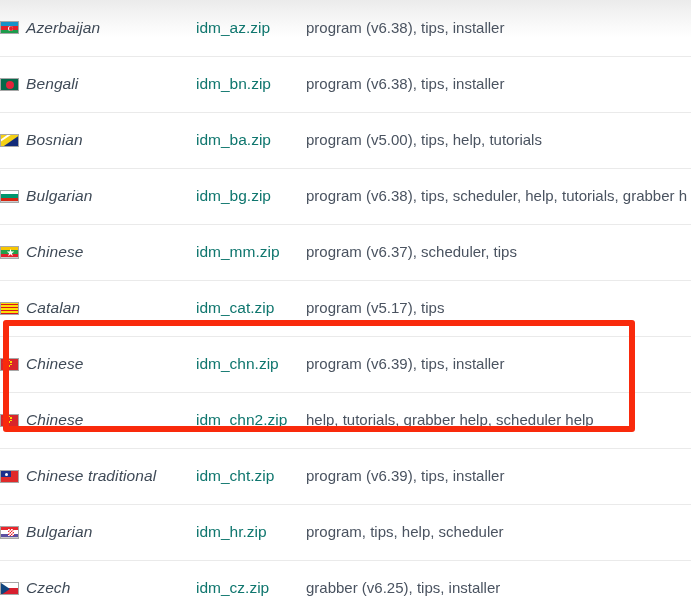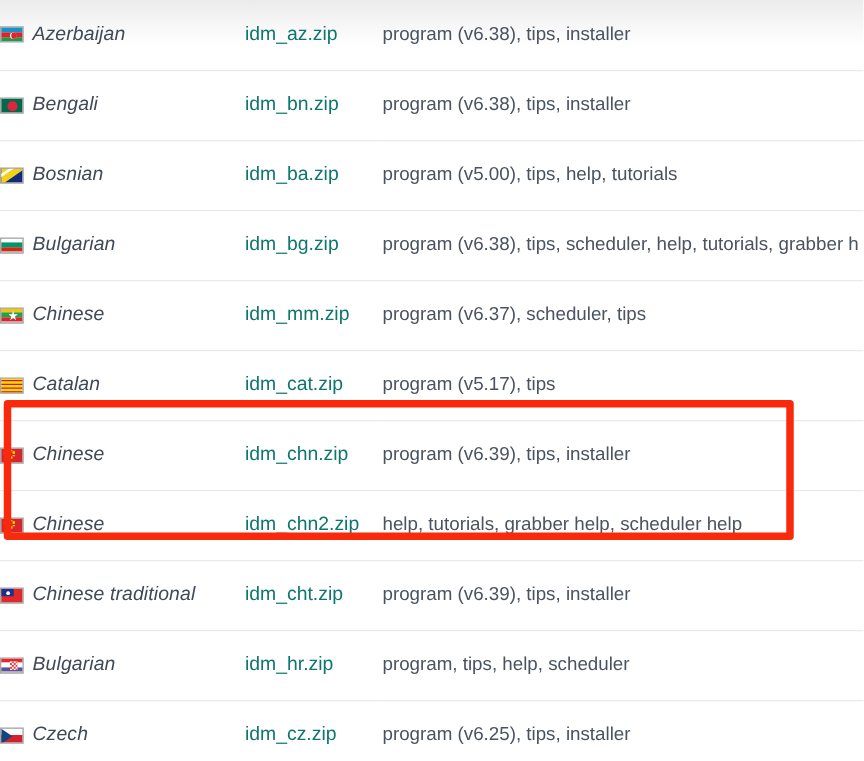--- a/index.html
+++ b/index.html
@@ -344,20 +344,20 @@
             <div class="lang-inner">
               <span class="flag f-cz">
                 <i class="b1"></i>
                 <i class="b2"></i>
                 <i class="tri"></i>
               </span>
               <span class="lang-name">Czech</span>
             </div>
           </td>
           <td class="cell-file"><a class="file-link">idm_cz.zip</a></td>
-          <td class="cell-desc"><span class="desc-text">program (v6.25), tips, installer</span></td>
+          <td class="cell-desc"><span class="desc-text">grabber (v6.25), tips, installer</span></td>
         </tr>
       </tbody>
   </table>
 
   <div class="highlight-box"></div>
 
 </div>
 
 </body></html>

